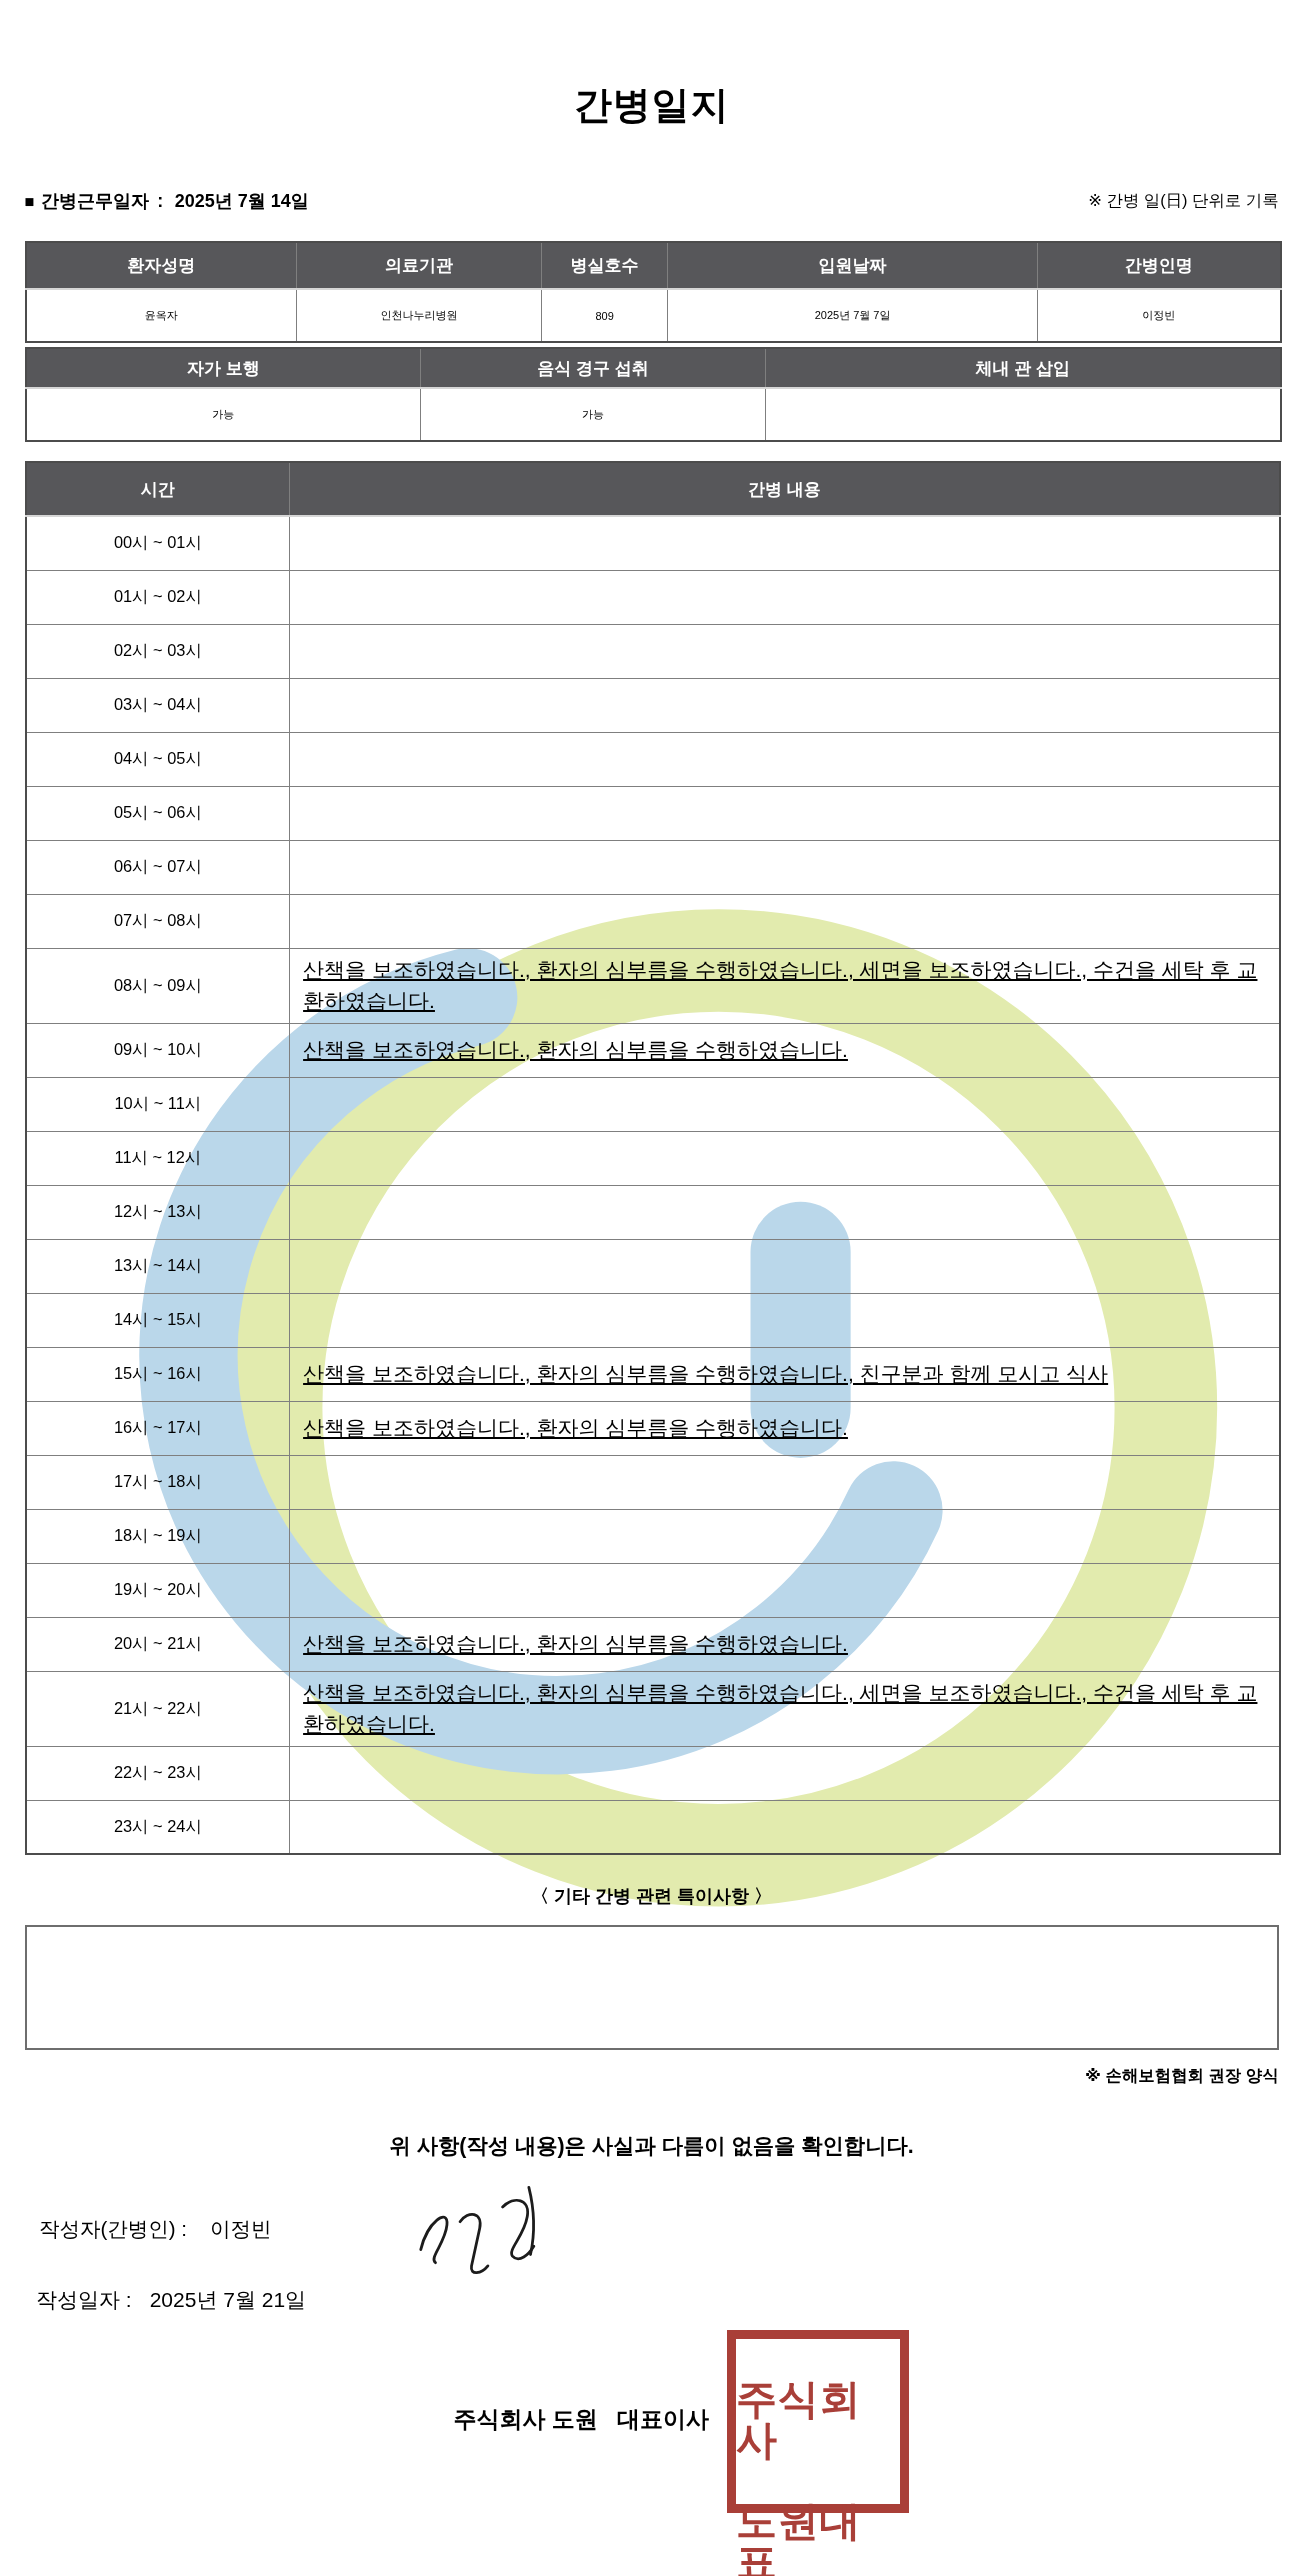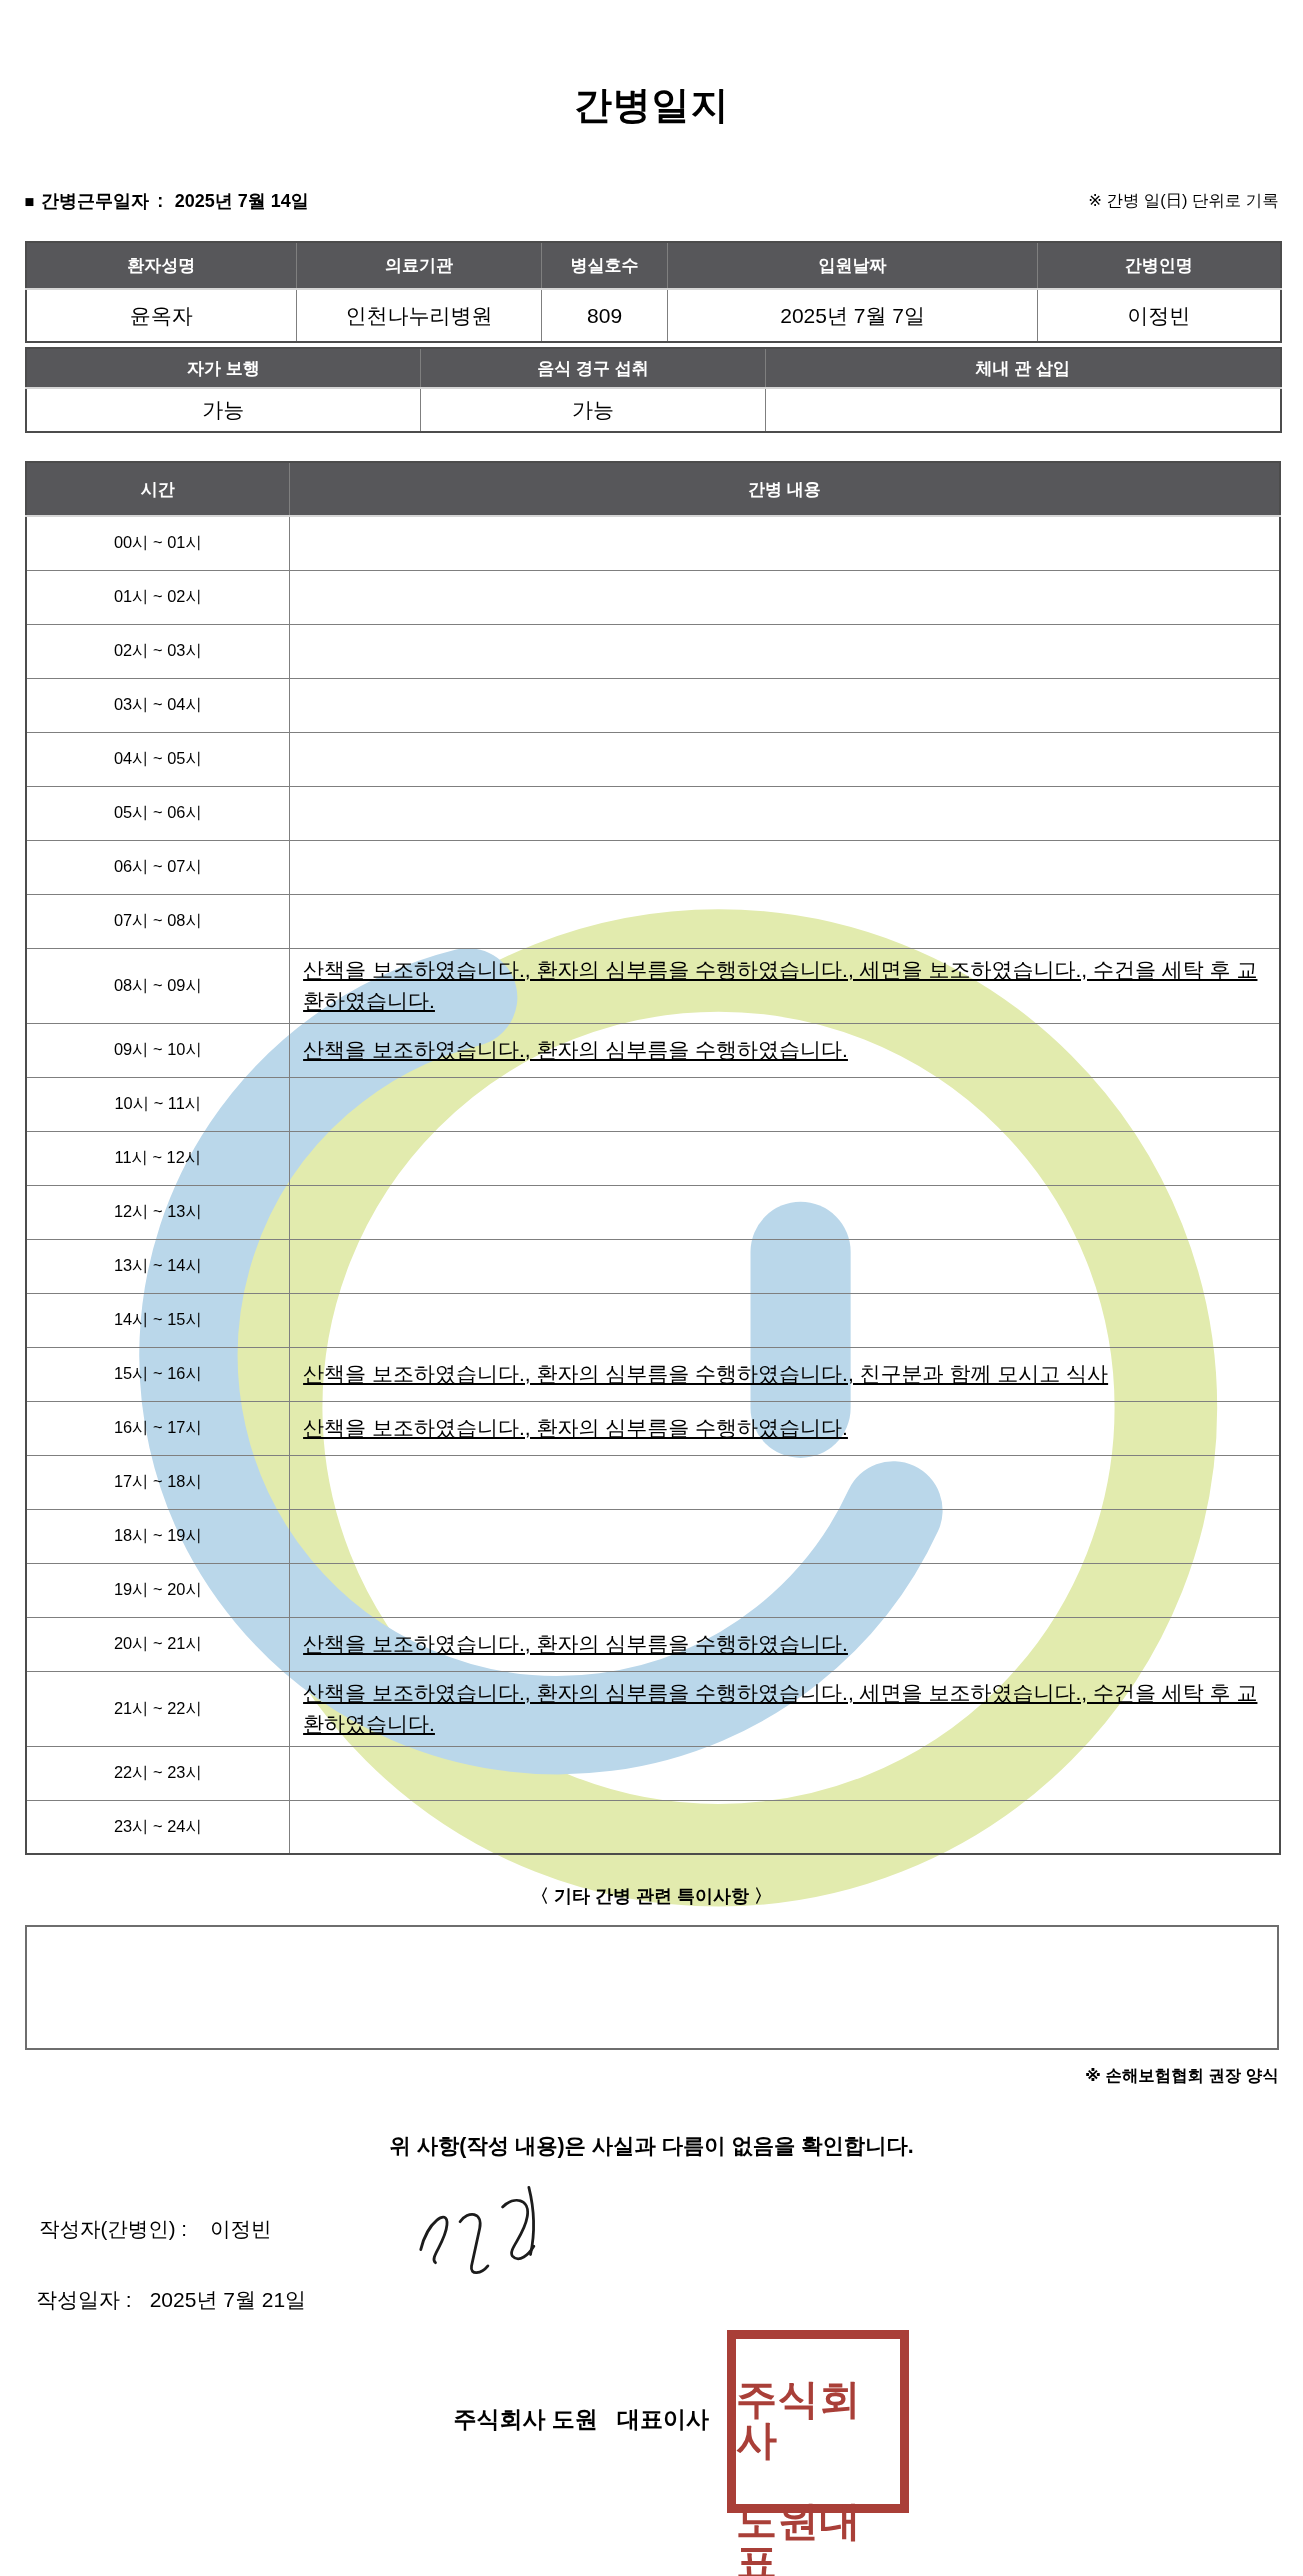--- a/index.html
+++ b/index.html
@@ -16,24 +16,24 @@
   .meta-row { top: 189px; display: flex; justify-content: space-between; align-items: center; }
   .meta-left { font-size: 18px; font-weight: 600; color: #000; }
   .meta-left .bullet { font-size: 16.4px; margin-right: 6.6px; }
   .meta-left .colon { margin: 0 11.5px 0 8.2px; }
   .meta-right { font-size: 16.4px; color: #000; }
 
   table { border-collapse: collapse; table-layout: fixed; width: 1254px; background: transparent; }
   table, th, td { border: 1.6px solid #7f7f7f; }
   table { border: 2.5px solid #4c4c4c; }
   th { background: #57575a; color: #ffffff; font-size: 17px; font-weight: bold; border-bottom: 2.5px solid #d6d6d6; }
-  td { font-size: 21px; color: #000; text-align: center; vertical-align: middle; background: transparent; }
+  td { font-size: 11px; color: #000; text-align: center; vertical-align: middle; background: transparent; }
 
   .t1 { top: 241px; } .t1 th { height: 47px; } .t1 td { height: 53px; }
-  .t2 { top: 347px; } .t2 th { height: 40px; } .t2 td { height: 44px; }
+  .t2 { top: 347px; } .t2 th { height: 40px; } .t2 td { height: 53px; }
   .t3 { top: 461px; } .t3 th { height: 54px; }
   .t3 td.time-cell { height: 54px; font-size: 16.4px; }
   .t3 td.content-cell { text-align: left; padding: 6.6px 13px; font-size: 21px; line-height: 1.45; text-decoration: underline; }
 
   .notes-title { top: 1884px; text-align: center; font-size: 18px; font-weight: bold; }
   .notes-box { top: 1925px; height: 125px; border: 2.5px solid #6e6e6e; background: transparent; }
   .form-note { top: 2065px; text-align: right; font-size: 16.4px; font-weight: 600; }
 
   .statement { top: 2131px; text-align: center; font-size: 21.3px; font-weight: bold; }
 

